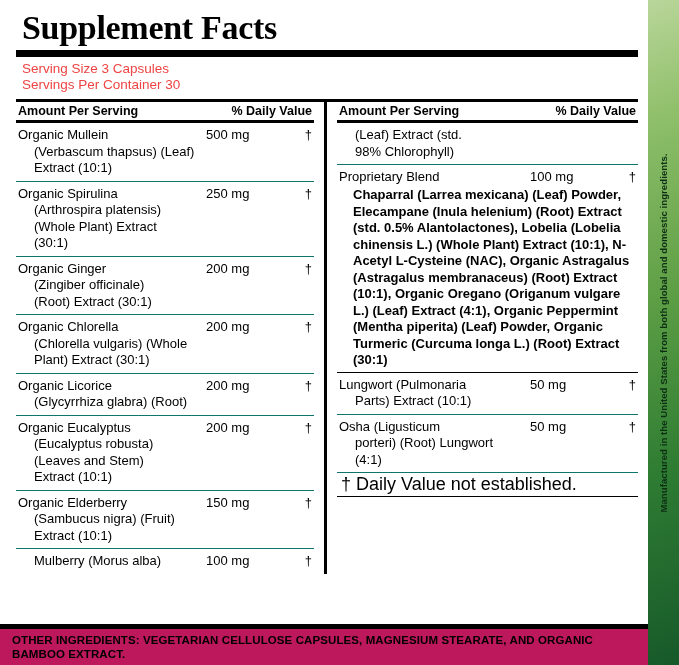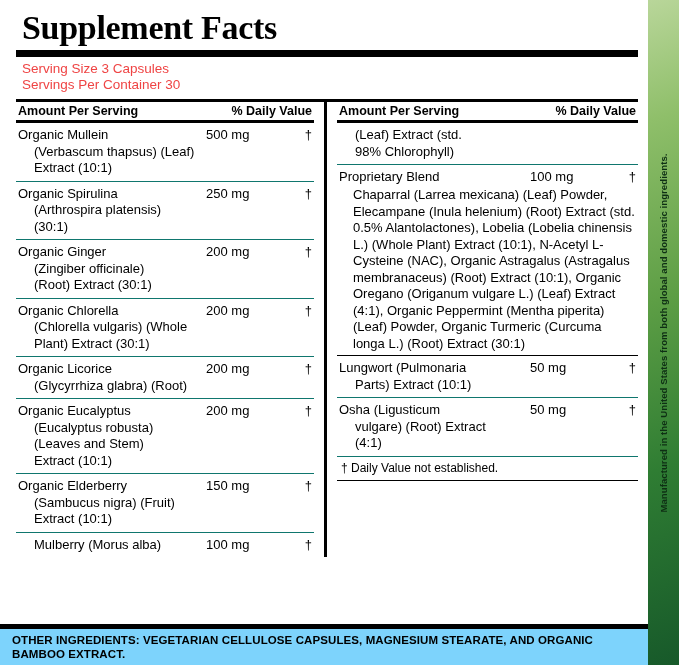--- a/index.html
+++ b/index.html
@@ -142,40 +142,41 @@
     padding-right: 2px;
     white-space: nowrap;
   }
 
   .blend-body {
     font-size: 13px;
     line-height: 16.5px;
     padding-left: 16px;
     padding-right: 2px;
     padding-bottom: 3px;
+    font-weight: bold;
   }
 
   .footnote {
-    font-size: 12px;
+    font-size: 18px;
     padding: 4px 0 4px 4px;
     line-height: 15px;
   }
 
   .other-ing {
     position: absolute;
     left: 0;
     bottom: 0;
     width: 648px;
     border-top: 5px solid #000;
     padding: 4px 10px 4px 12px;
     font-size: 11.5px;
     font-weight: bold;
     line-height: 14px;
     letter-spacing: 0.1px;
-    background: #7dd3fc;
+    background: #be185d;
   }
   .other-ing .lbl { font-weight: bold; }
   .other-ing .val { font-weight: bold; }
 
   .body-wrap {
     height: 492px;
     overflow: hidden;
   }
 </style>
 </head>
@@ -214,20 +215,21 @@
             <span class="ind">Extract (10:1)</span>
           </span>
           <span class="n-amt">500 mg</span>
           <span class="n-dv">†</span>
         </div>
 
         <div class="nutrient">
           <span class="n-name">
             <span>Organic Spirulina</span>
             <span class="ind">(Arthrospira platensis)</span>
+            <span class="ind">(Whole Plant) Extract</span>
             <span class="ind">(30:1)</span>
           </span>
           <span class="n-amt">250 mg</span>
           <span class="n-dv">†</span>
         </div>
 
         <div class="nutrient">
           <span class="n-name">
             <span>Organic Ginger</span>
             <span class="ind">(Zingiber officinale)</span>
@@ -317,21 +319,21 @@
             <span>Lungwort (Pulmonaria</span>
             <span class="ind">Parts) Extract (10:1)</span>
           </span>
           <span class="n-amt">50 mg</span>
           <span class="n-dv">†</span>
         </div>
 
         <div class="nutrient">
           <span class="n-name">
             <span>Osha (Ligusticum</span>
-            <span class="ind">vulgare) (Root) Extract</span>
+            <span class="ind">porteri) (Root) Lungwort</span>
             <span class="ind">(4:1)</span>
           </span>
           <span class="n-amt">50 mg</span>
           <span class="n-dv">†</span>
         </div>
 
         <div class="footnote">† Daily Value not established.</div>
         <div class="rule-thin"></div>
       </div>
 

